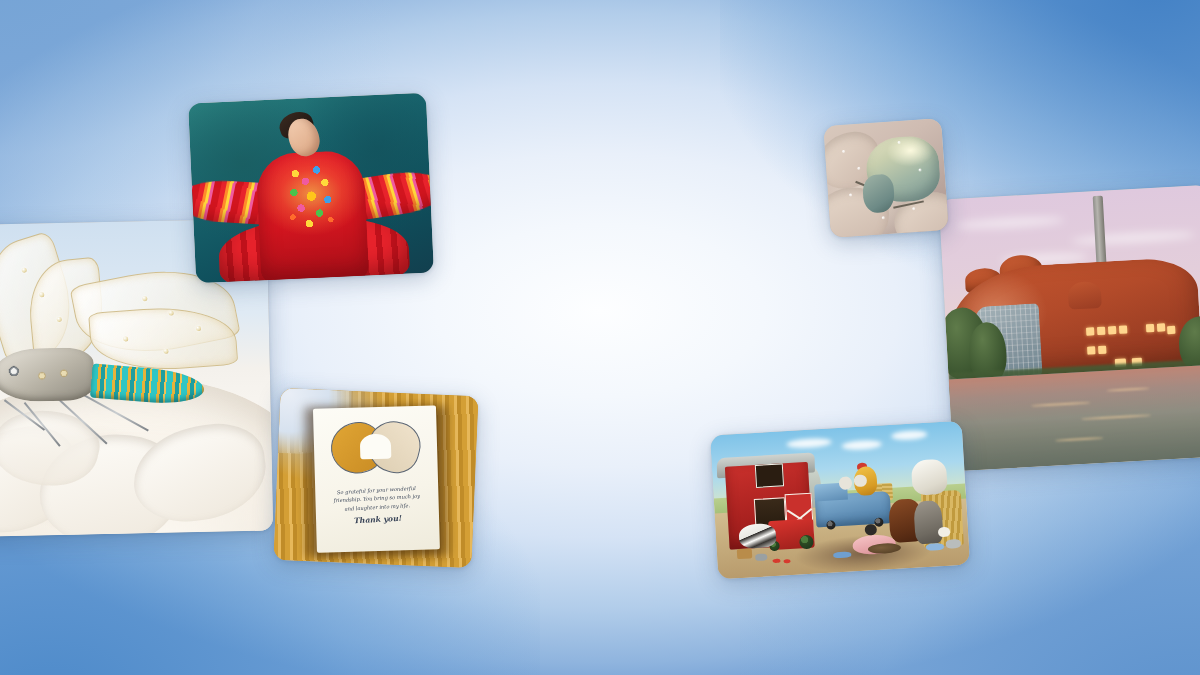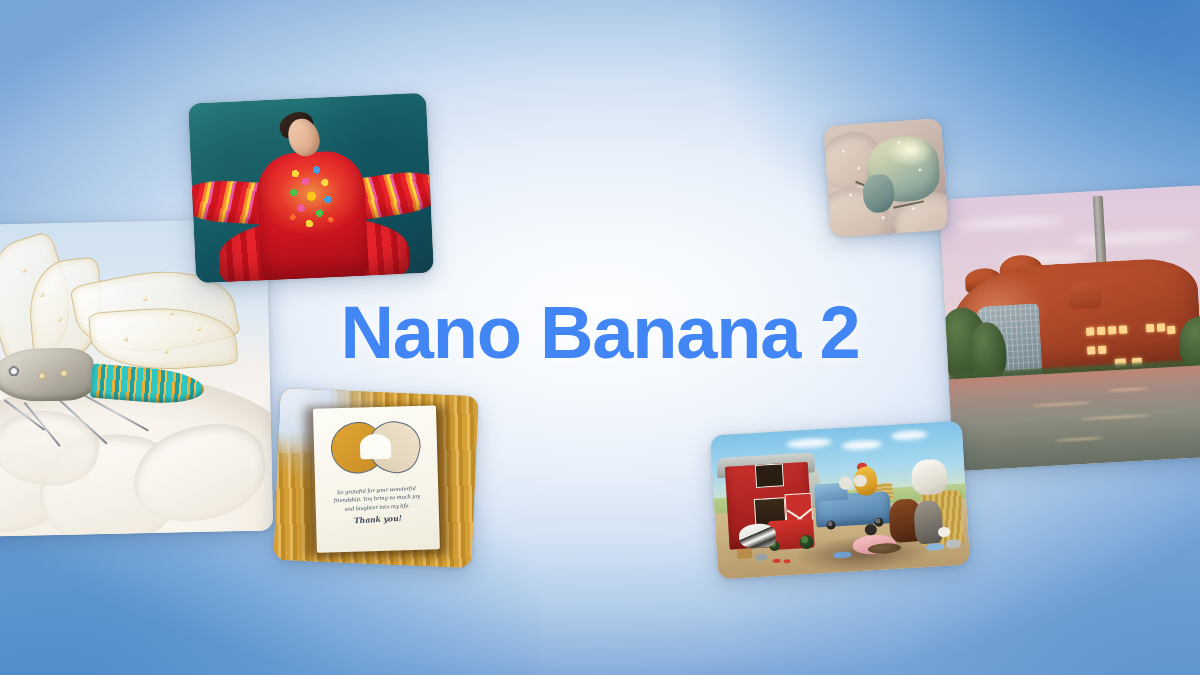--- a/index.html
+++ b/index.html
@@ -706,15 +706,14 @@
       <div class="fm-obj" style="left:91%;top:82%;width:6%;height:6%;background:#b9bdbd;border-radius:40%;"></div>
       <div class="fm-obj" style="left:8%;top:80%;width:6%;height:7%;background:#b98c4a;border-radius:2px;"></div>
       <div class="fm-obj" style="left:15%;top:84%;width:5%;height:5%;background:#9aa0a2;border-radius:40%;"></div>
       <div class="fm-obj" style="left:22%;top:88%;width:3%;height:3%;background:#d63a2e;border-radius:50%;"></div>
       <div class="fm-obj" style="left:26%;top:89%;width:3%;height:3%;background:#d63a2e;border-radius:50%;"></div>
       <div class="fm-obj" style="left:88%;top:73%;width:5%;height:7%;background:#f1eee5;border-radius:50% 50% 44% 44%;"></div>
       <div class="fm-obj" style="left:60%;top:82%;width:13%;height:7%;background:radial-gradient(ellipse at 40% 40%,#7a5e3c,#4e3a22);border-radius:50%;"></div>
     </div>
   </div>
 
-  <h1 id="title">Nano Banana 2</h1>
 
 </div>
 
 </body></html>

